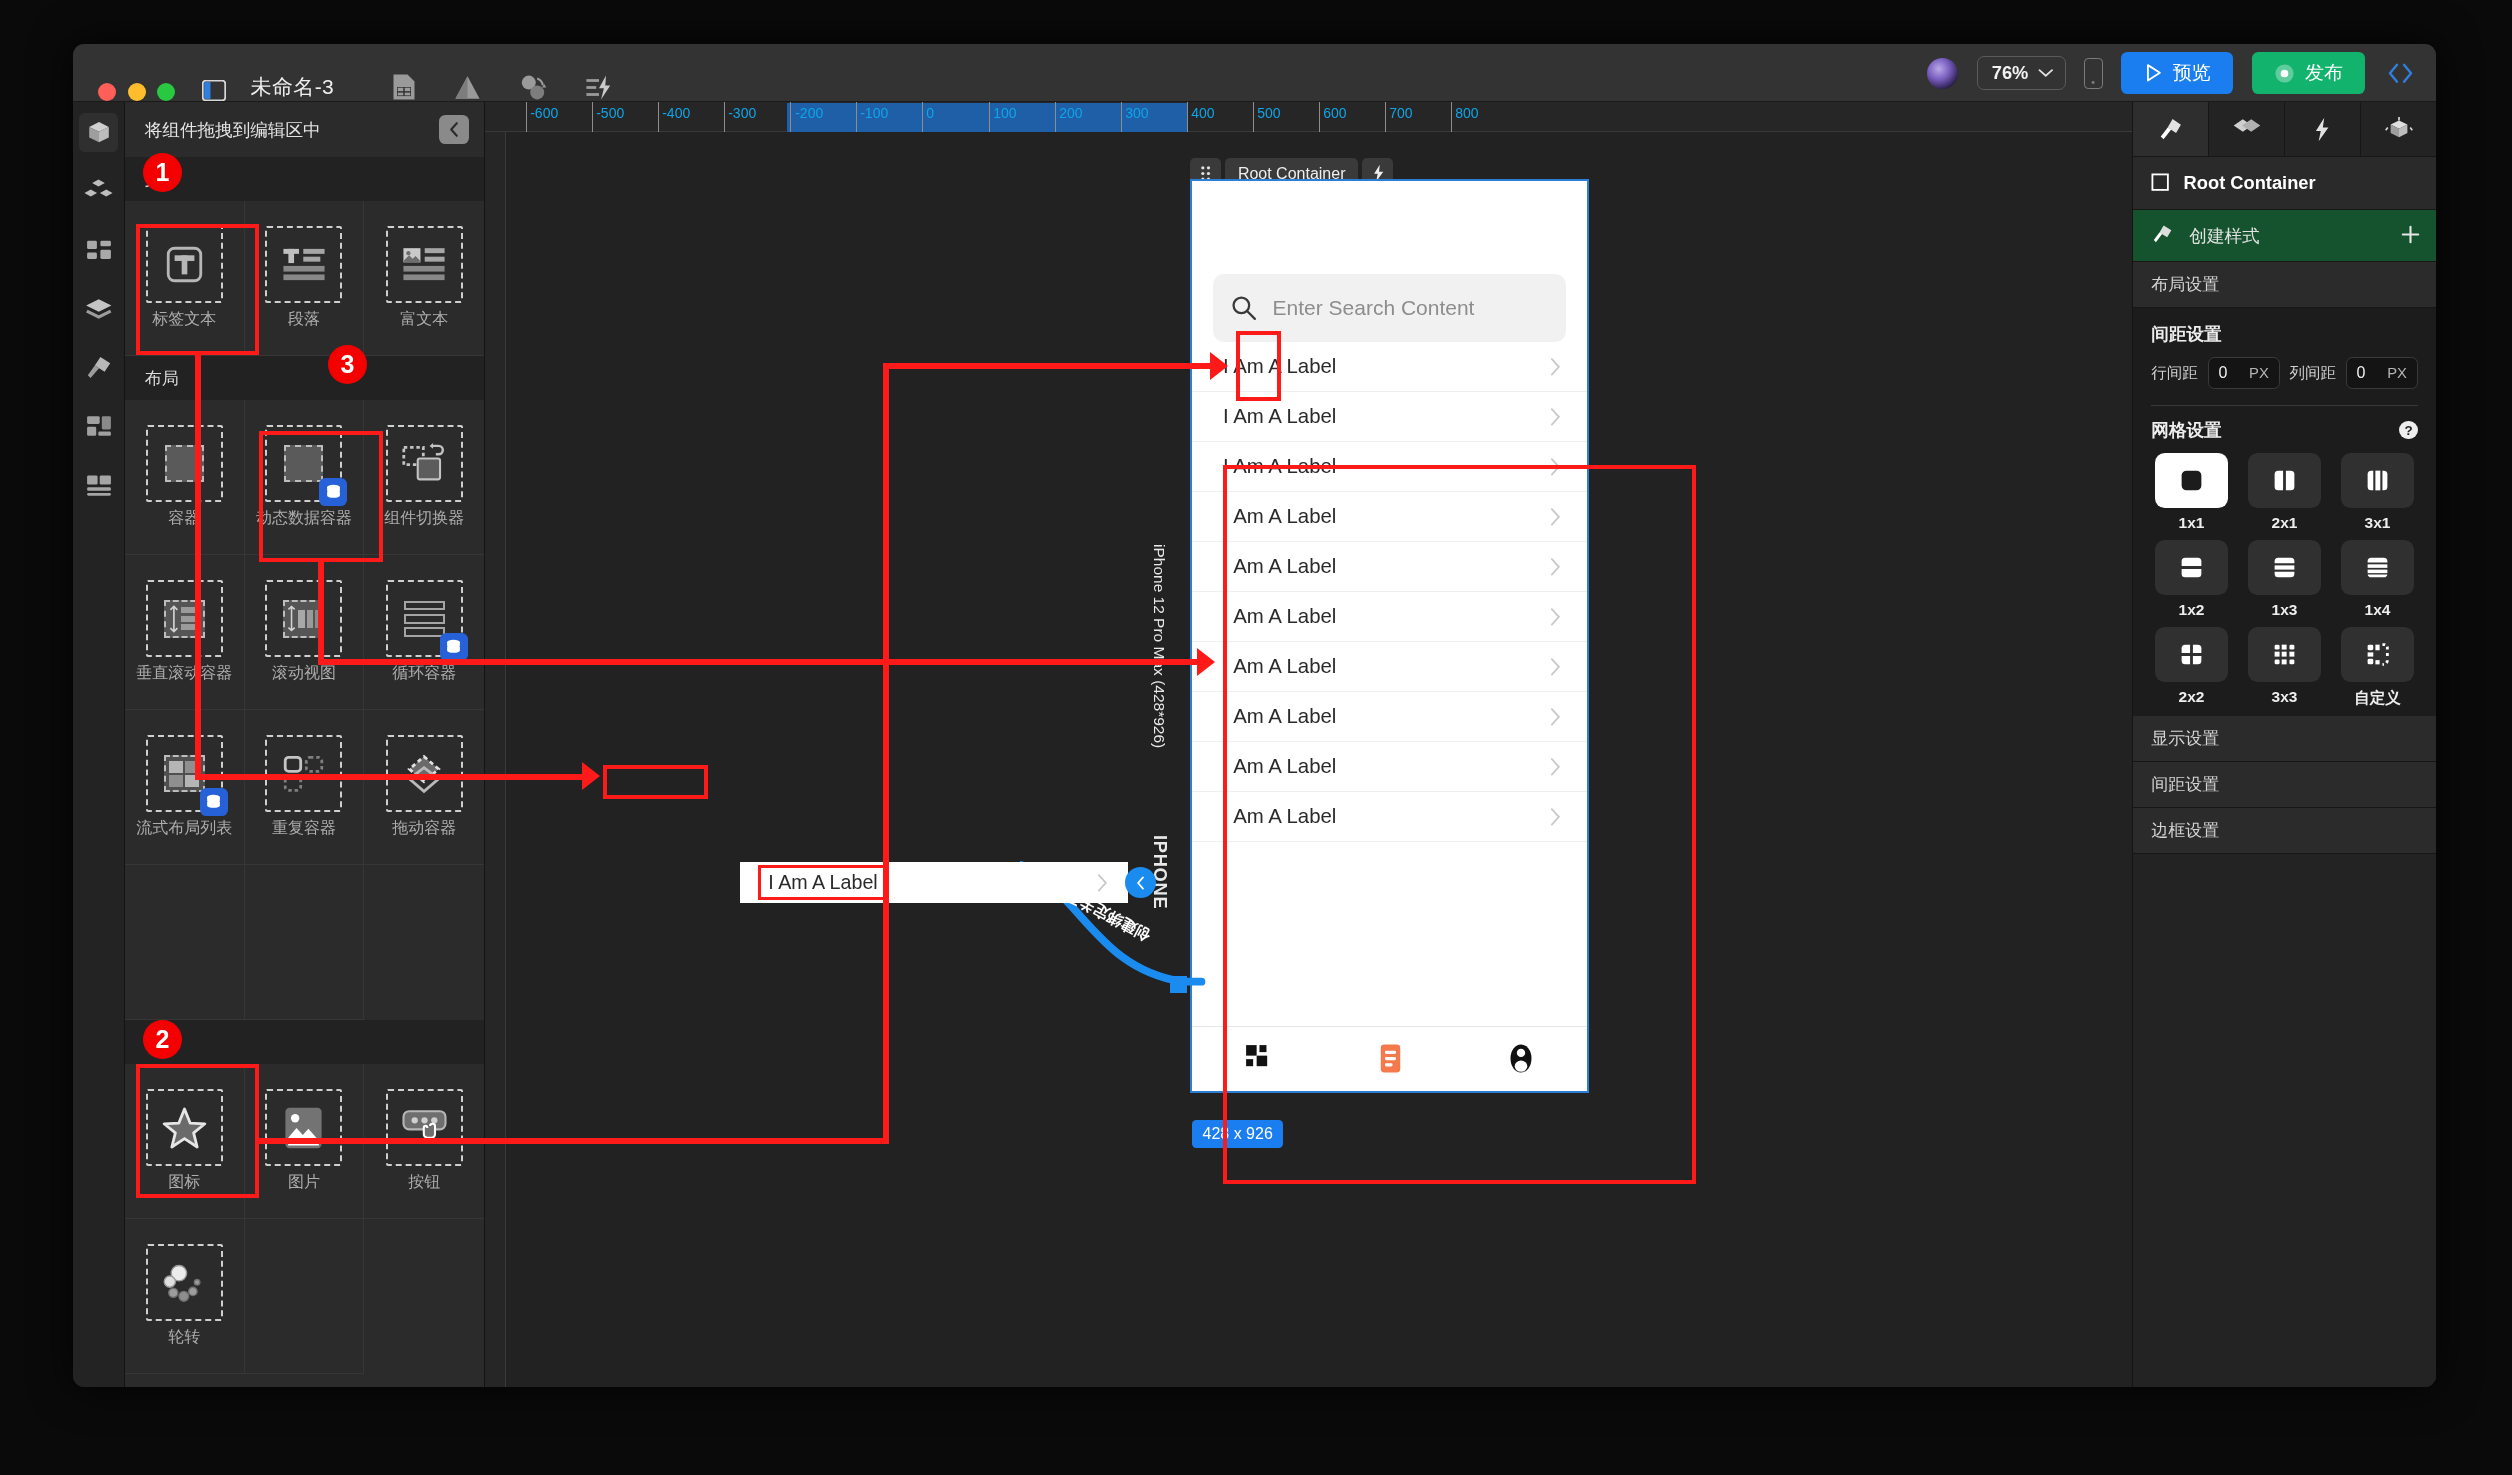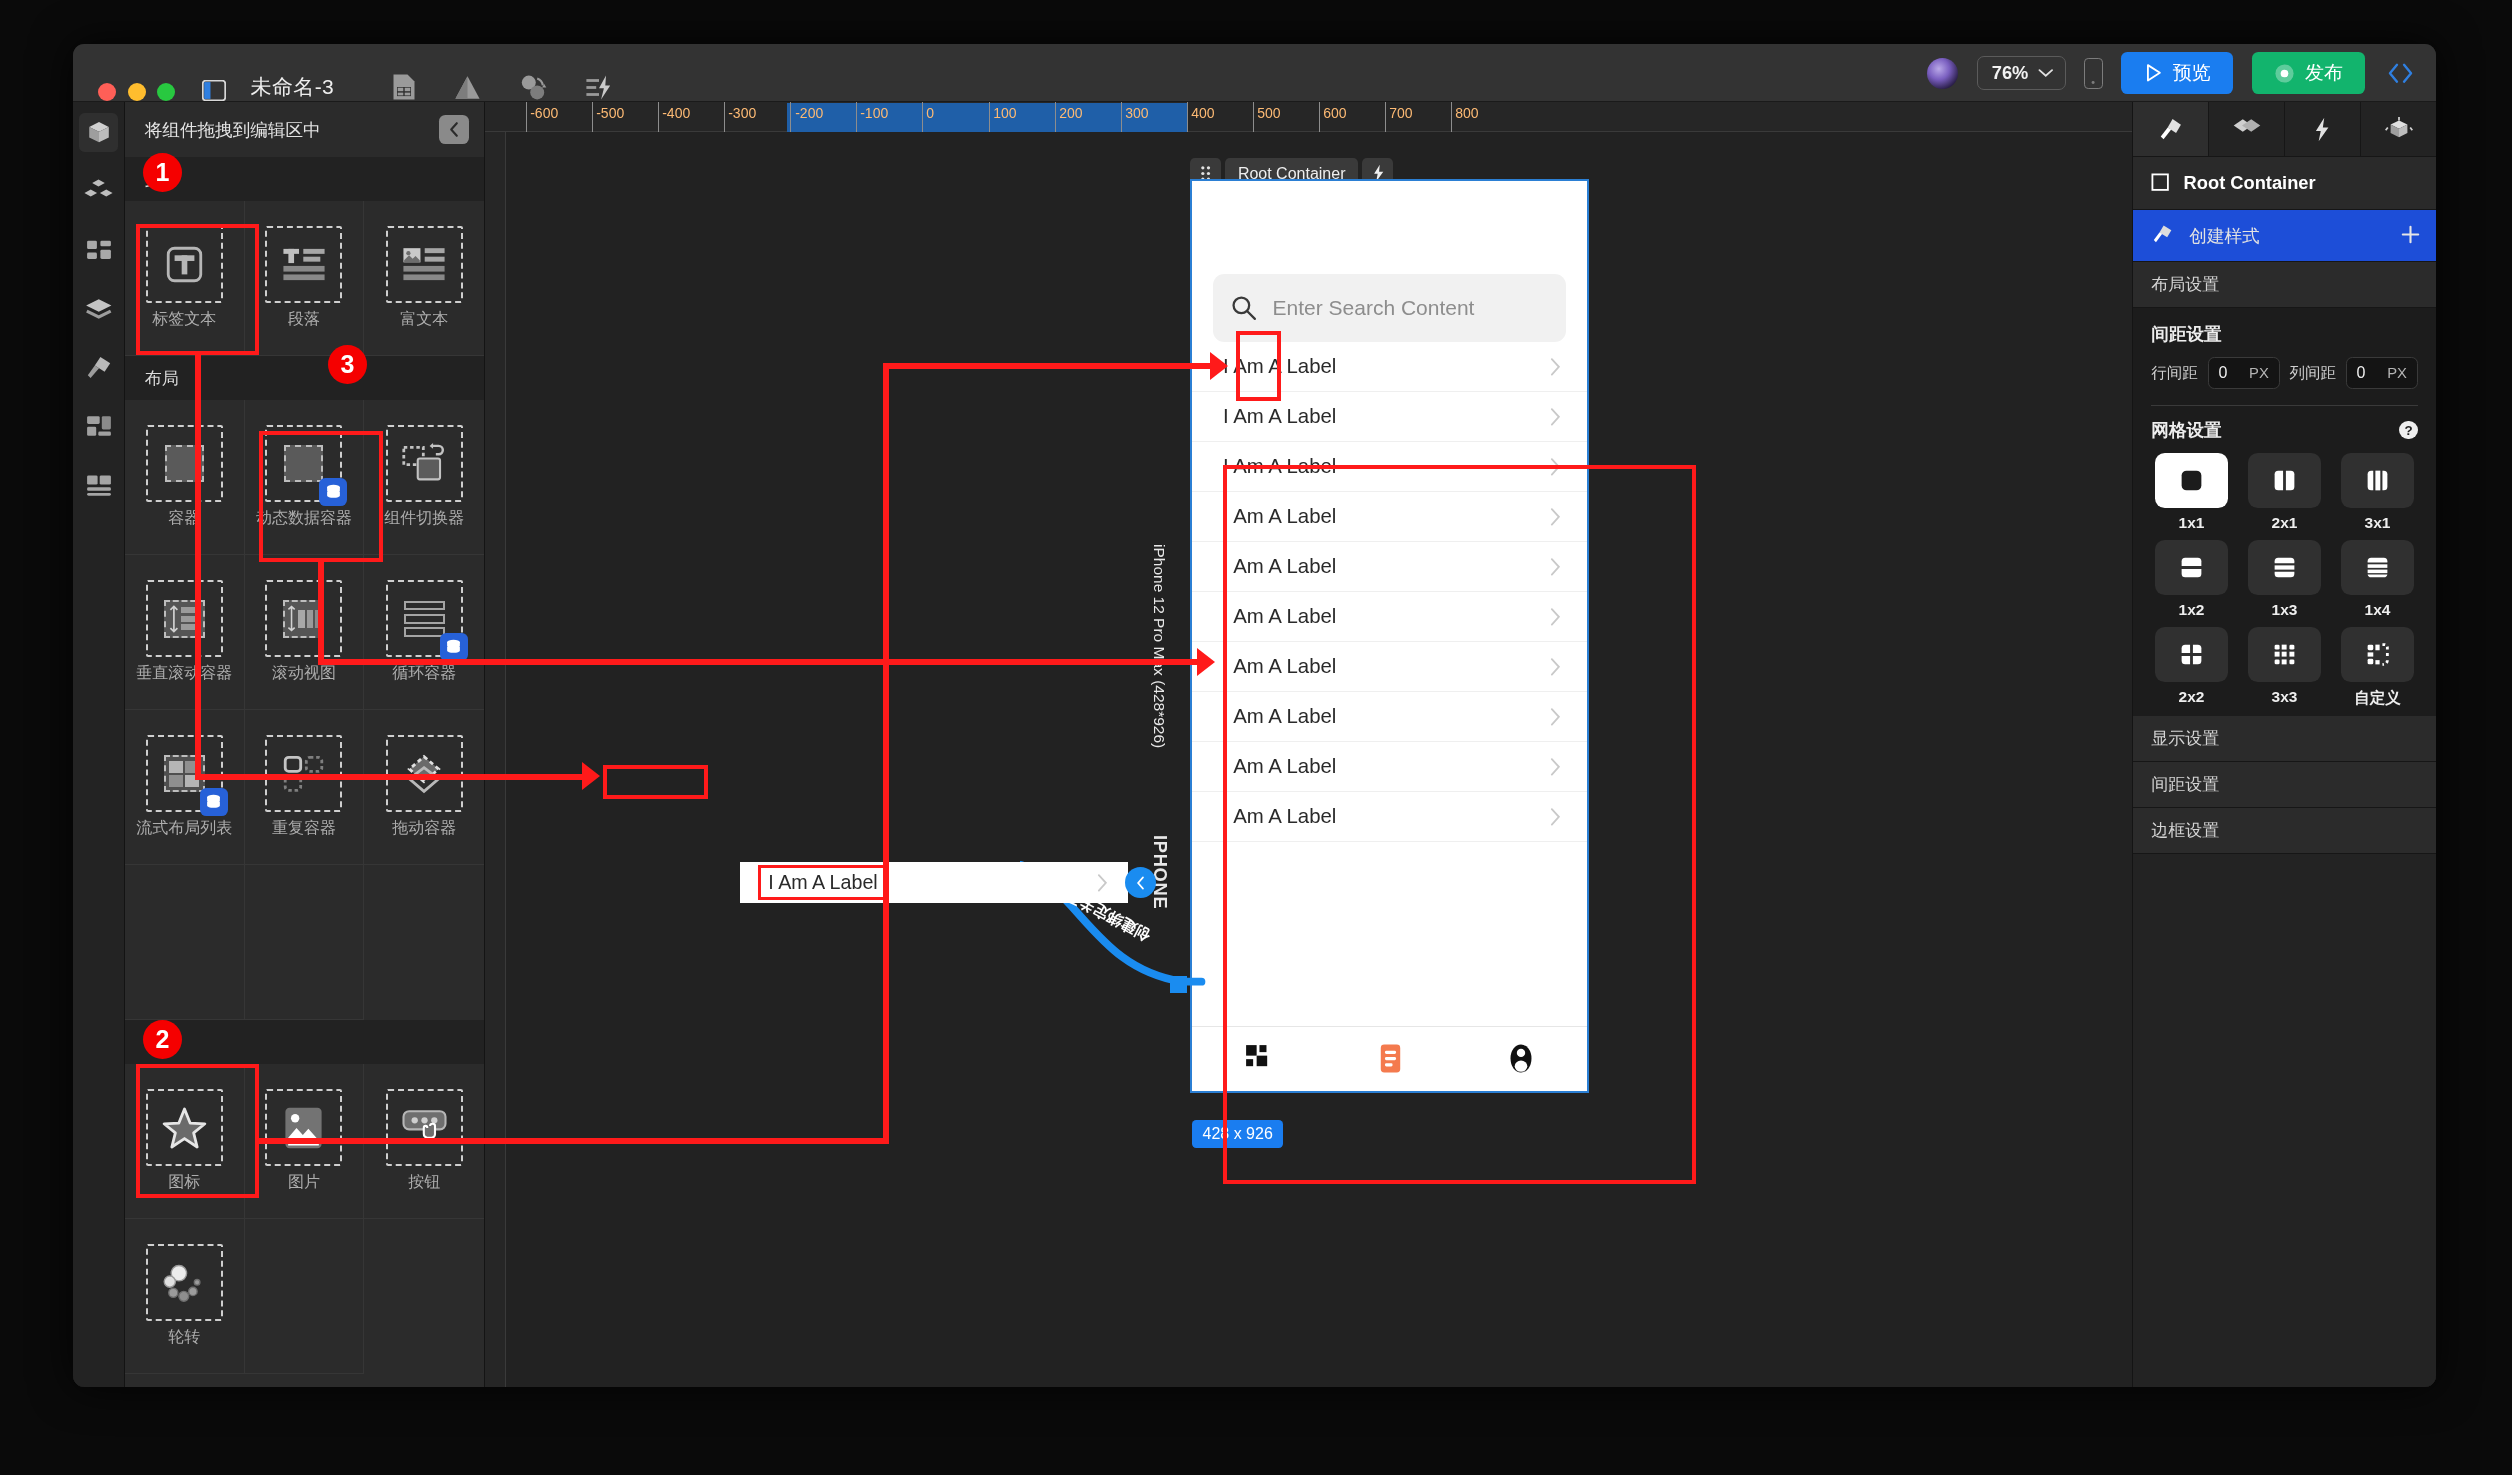--- a/index.html
+++ b/index.html
@@ -113,21 +113,21 @@
     position: absolute; right: -7px; bottom: -5.6px; width: 28px; height: 28px;
     background: #2761d8; border-radius: 6.3px; display: flex; align-items: center; justify-content: center;
   }
 
   
   .canvas { flex: 1; position: relative; background: #222222; overflow: hidden; }
   .ruler-h {
     position: absolute; left: 0; top: 0; right: 0; height: 29.5px;
     background: #262626; border-bottom: 0.7px solid #3a3a3a;
   }
-  .ruler-h .lab { position: absolute; top: 2.8px; font-size: 14px; color: #fdba74; padding-left: 4.2px; }
+  .ruler-h .lab { position: absolute; top: 2.8px; font-size: 14px; color: #0ea5e9; padding-left: 4.2px; }
   .ruler-h .major { position: absolute; top: 0; width: 0.7px; height: 29.5px; background: #8d8d8d; }
   .ruler-h .hl { position: absolute; top: 0.7px; height: 29px; background: #1f5fa8; }
   .ruler-v {
     position: absolute; left: 0; top: 29.5px; width: 21px; bottom: 0; background: #262626;
     border-right: 0.7px solid #3a3a3a;
   }
 
   
   .node-chip { position: absolute; display: flex; align-items: center; gap: 4.2px; }
   .node-chip .g { background: #3a3a3a; border-radius: 4.9px; height: 31px; display: flex; align-items: center; justify-content: center; }
@@ -187,21 +187,21 @@
   }
 
   
   .inspector { width: 304px; background: #232323; border-left: 0.7px solid #141414; display: flex; flex-direction: column; }
   .ins-tabs { display: flex; height: 55px; border-bottom: 0.7px solid #161616; }
   .ins-tab { flex: 1; display: flex; align-items: center; justify-content: center; cursor: pointer; border-right: 0.7px solid #161616; }
   .ins-tab:last-child { border-right: none; }
   .ins-tab.active { background: #2e2e2e; }
   .ins-node { height: 53px; display: flex; align-items: center; gap: 14px; padding-left: 18.3px; background: #2a2a2a; border-bottom: 0.7px solid #161616; }
   .ins-node .nm { color: #fff; font-size: 18.3px; font-weight: bold; }
-  .ins-row-style { height: 52px; display: flex; align-items: center; padding: 0 15.5px 0 18.3px; border-bottom: 0.7px solid #161616; background: #1d4ed8; }
+  .ins-row-style { height: 52px; display: flex; align-items: center; padding: 0 15.5px 0 18.3px; border-bottom: 0.7px solid #161616; background: #14532d; }
   .ins-row-style .nm { color: #e2e2e2; font-size: 17.6px; margin-left: 15.5px; flex: 1; }
   .ins-section { height: 46px; display: flex; align-items: center; padding-left: 18.3px; color: #d4d4d4; font-size: 17px; background: #2b2b2b; border-bottom: 0.7px solid #161616; }
   .ins-block { padding: 14px 18.3px 7px 18.3px; background: #1c1c1c; }
   .ins-h { color: #eee; font-size: 17.6px; font-weight: bold; display: flex; align-items: center; justify-content: space-between; margin-bottom: 11.3px; }
   .spacing-row { display: flex; align-items: center; gap: 9.8px; }
   .sp-lab { color: #cfcfcf; font-size: 15.5px; white-space: nowrap; }
   .sp-field {
     flex: 1; background: #141414; border: 0.7px solid #3a3a3a; border-radius: 6.3px;
     height: 32px; display: flex; align-items: center; padding: 0 9.8px; justify-content: space-between;
   }

